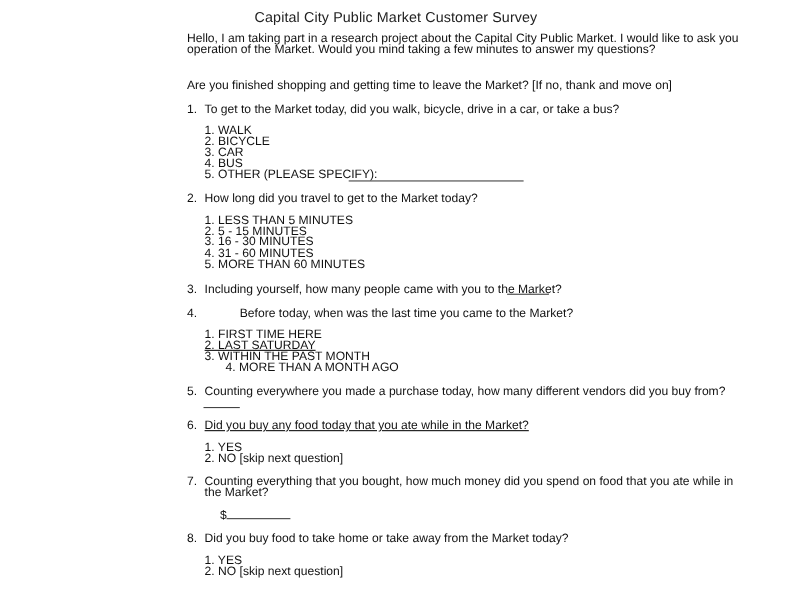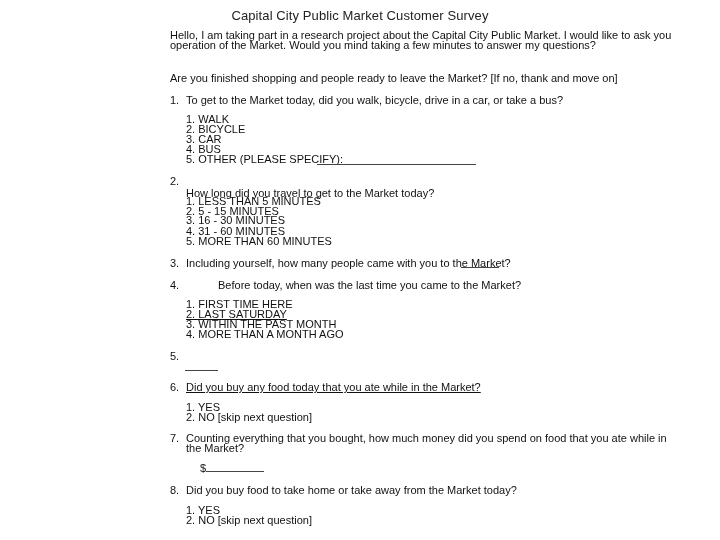--- a/index.html
+++ b/index.html
@@ -24,51 +24,52 @@
 <body>
 
 <div class="page">
   <div class="title">Capital City Public Market Customer Survey</div>
 
   <div class="abs intro">
     <span>Hello, I am taking part in a research project about the Capital City Public Market.  I would like to ask you</span>
     <span>operation of the Market.  Would you mind taking a few minutes to answer my questions?</span>
   </div>
 
-  <div class="abs" style="left:170px; top:73px;">Are you finished shopping and people ready to leave the Market? [If no, thank and move on]</div>
+  <div class="abs" style="left:170px; top:73px;">Are you finished shopping and getting time to leave the Market? [If no, thank and move on]</div>
 
   <div class="abs qnum" style="top:95px;">1.</div>
   <div class="abs qtext" style="top:95px;text-align:center;">To get to the Market today, did you walk, bicycle, drive in a car, or take a bus?</div>
   <div class="abs opt" style="top:114px;">1. WALK</div>
   <div class="abs opt" style="top:124px;">2. BICYCLE</div>
   <div class="abs opt" style="top:134px;">3. CAR</div>
   <div class="abs opt" style="top:144px;">4. BUS</div>
   <div class="abs opt" style="top:154px;">5. OTHER (PLEASE SPECIFY):</div>
   <div class="abs" style="left:317px; top:156px; width:159px;"><span class="blank" style="width:159px;"></span></div>
 
   <div class="abs qnum" style="top:176px;">2.</div>
-  <div class="abs qtext" style="top:176px;margin-top:12px;">How long did you travel to get to the Market today?</div>
+  <div class="abs qtext" style="top:176px;">How long did you travel to get to the Market today?</div>
   <div class="abs opt" style="top:196px;">1. LESS THAN 5 MINUTES</div>
   <div class="abs opt" style="top:206px;">2. 5 - 15 MINUTES</div>
   <div class="abs opt" style="top:215px;">3. 16 - 30 MINUTES</div>
   <div class="abs opt" style="top:226px;">4. 31 - 60 MINUTES</div>
   <div class="abs opt" style="top:236px;">5. MORE THAN 60 MINUTES</div>
 
   <div class="abs qnum" style="top:258px;">3.</div>
   <div class="abs qtext" style="top:258px;">Including yourself, how many people came with you to the Market?</div>
   <div class="abs" style="left:461px; top:259px;"><span class="blank" style="width:38px;"></span></div>
 
   <div class="abs qnum" style="top:280px;">4.</div>
   <div class="abs qtext" style="top:280px;margin-left:32px;">Before today, when was the last time you came to the Market?</div>
   <div class="abs opt" style="top:299px;">1. FIRST TIME HERE</div>
   <div class="abs opt" style="top:309px;text-decoration:underline;">2. LAST SATURDAY</div>
   <div class="abs opt" style="top:319px;">3. WITHIN THE PAST MONTH</div>
-  <div class="abs opt" style="top:329px;">4. MORE THAN A MONTH AGO</div>
+  <div class="abs opt" style="top:329px;margin-left:19px;">4. MORE THAN A MONTH AGO</div>
 
   <div class="abs qnum" style="top:351px;">5.</div>
+  <div class="abs qtext" style="top:351px;">Counting everywhere you made a purchase today, how many different vendors did you buy from?</div>
   <div class="abs" style="left:185px; top:362px;"><span class="blank" style="width:33px;"></span></div>
 
   <div class="abs qnum" style="top:382px;">6.</div>
   <div class="abs qtext" style="top:382px;text-decoration:underline;">Did you buy any food today that you ate while in the Market?</div>
   <div class="abs opt" style="top:402px;">1. YES</div>
   <div class="abs opt" style="top:412px;">2. NO   [skip next question]</div>
 
   <div class="abs qnum" style="top:433px;">7.</div>
   <div class="abs qtext" style="top:433px;">Counting everything that you bought, how much money did you spend on food that you ate while in</div>
   <div class="abs qtext" style="top:443px;">the Market?</div>

